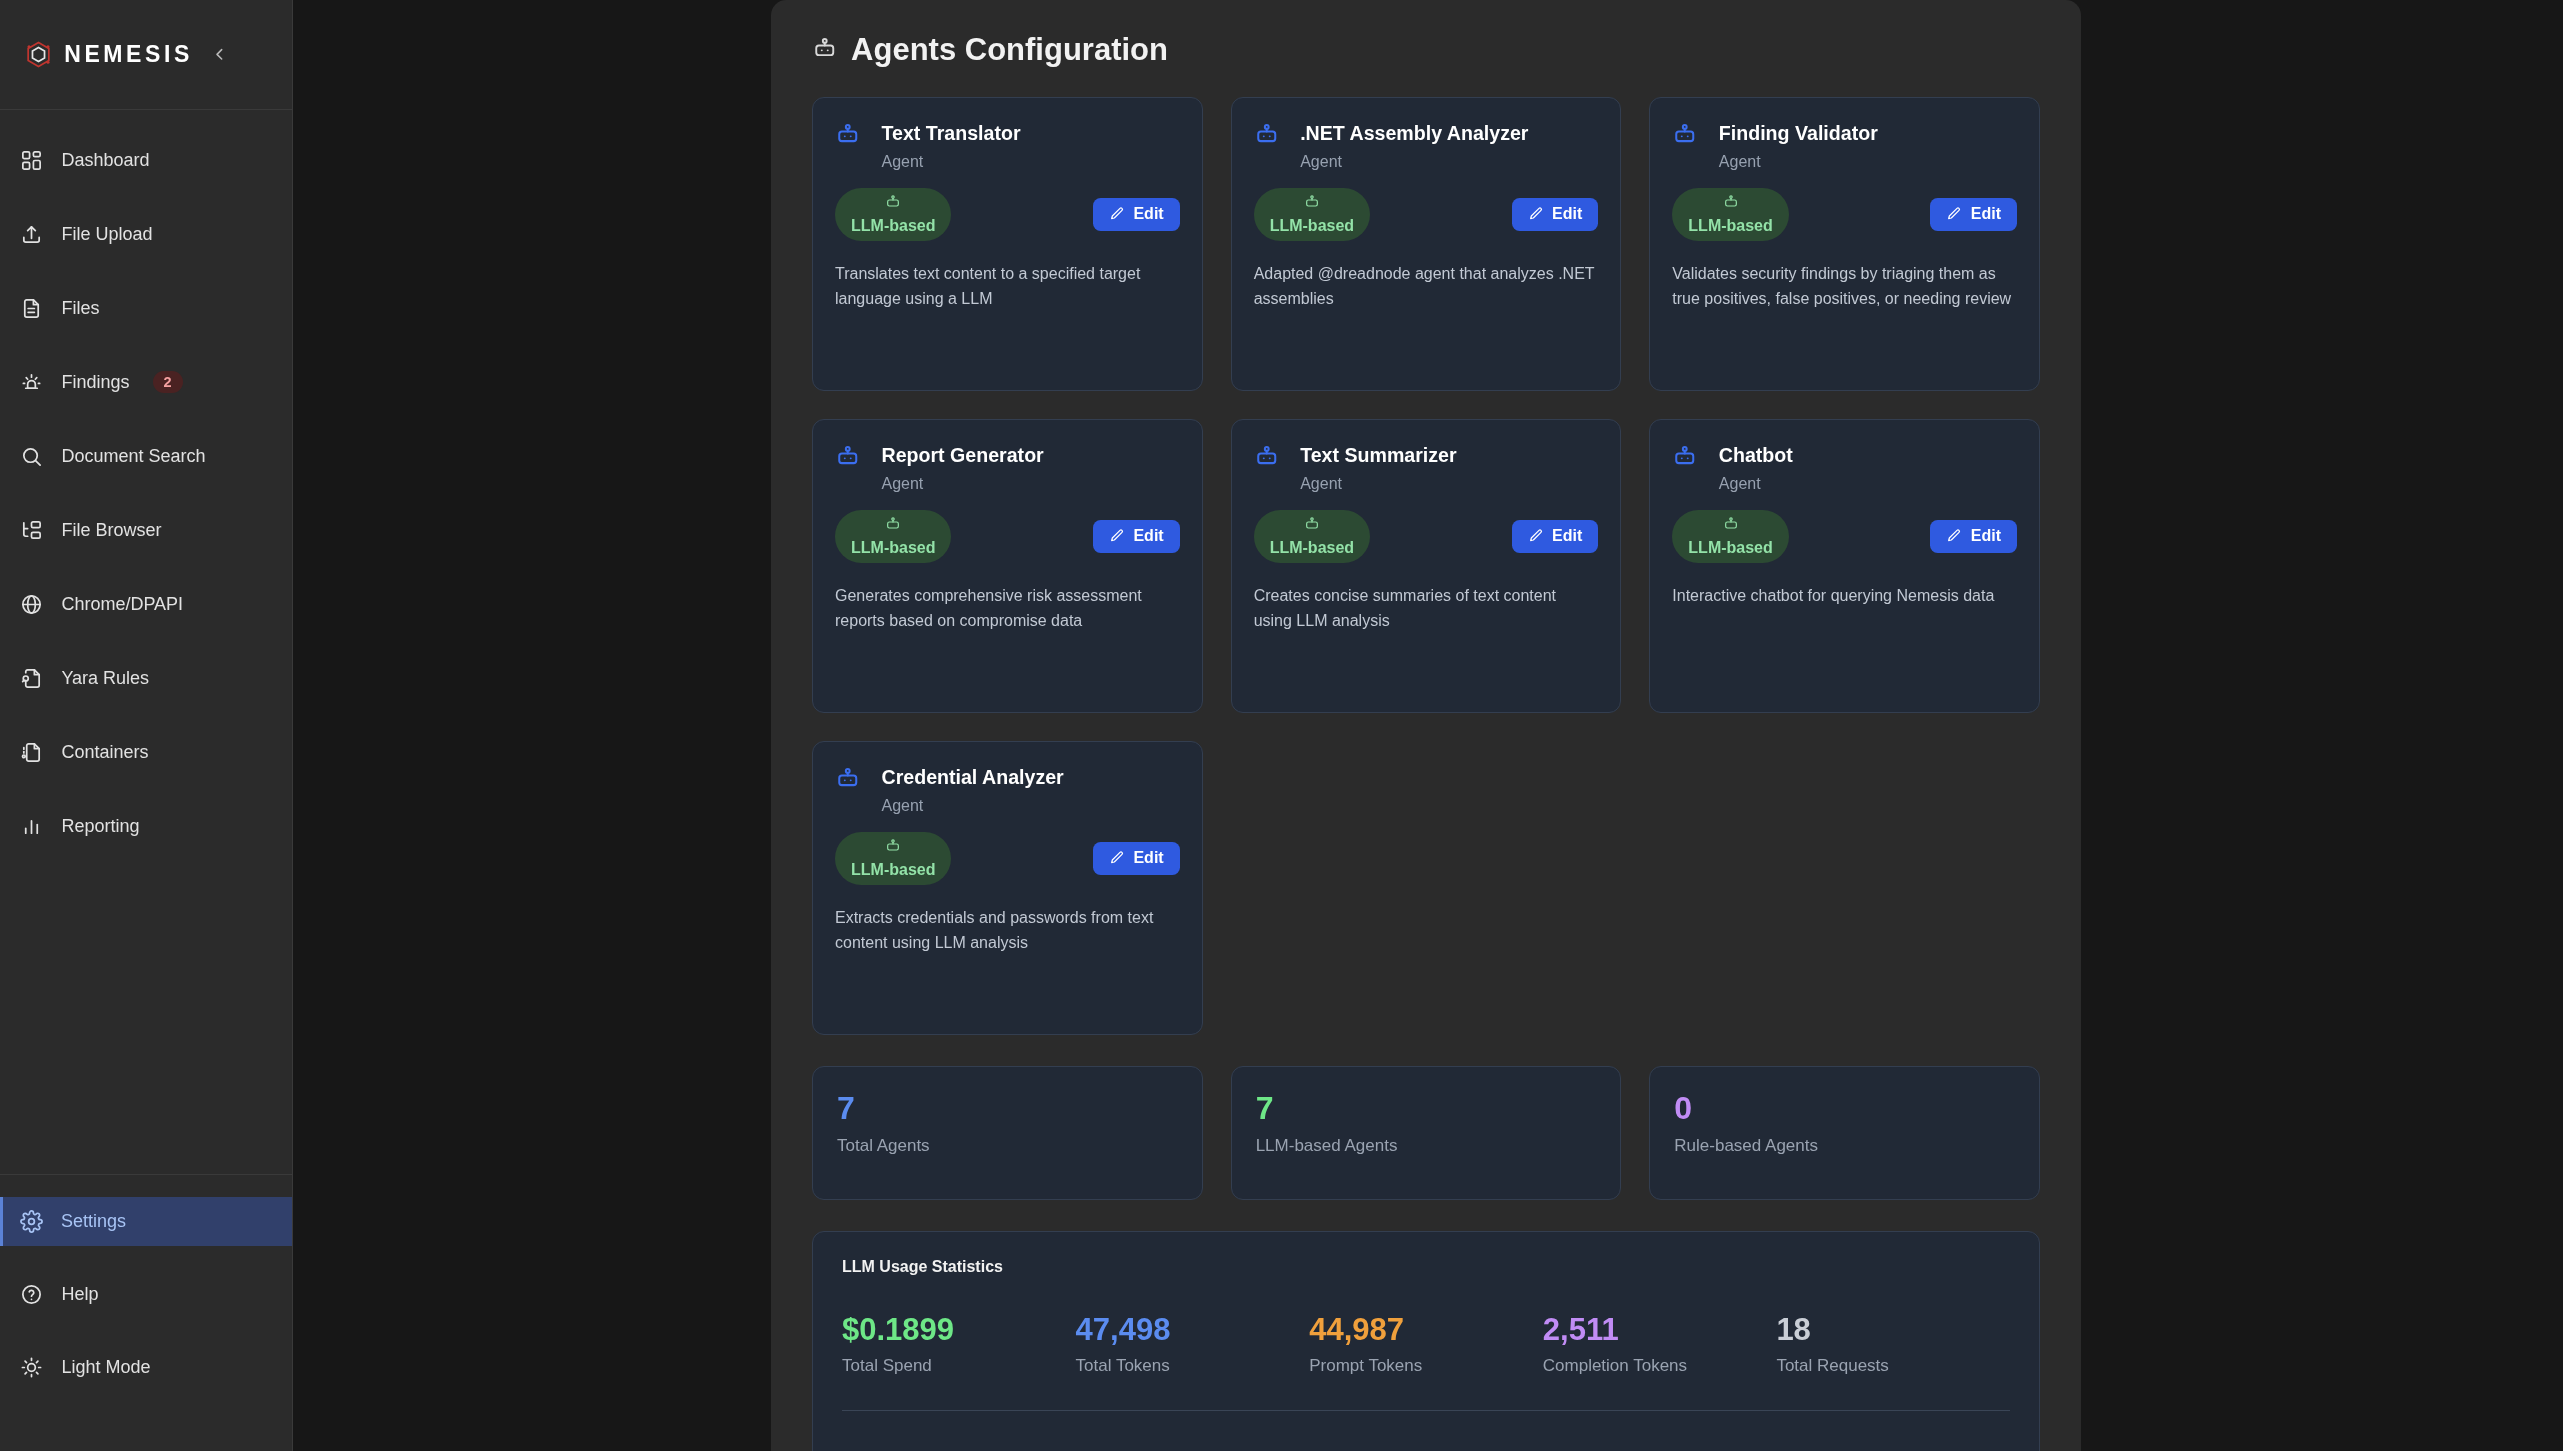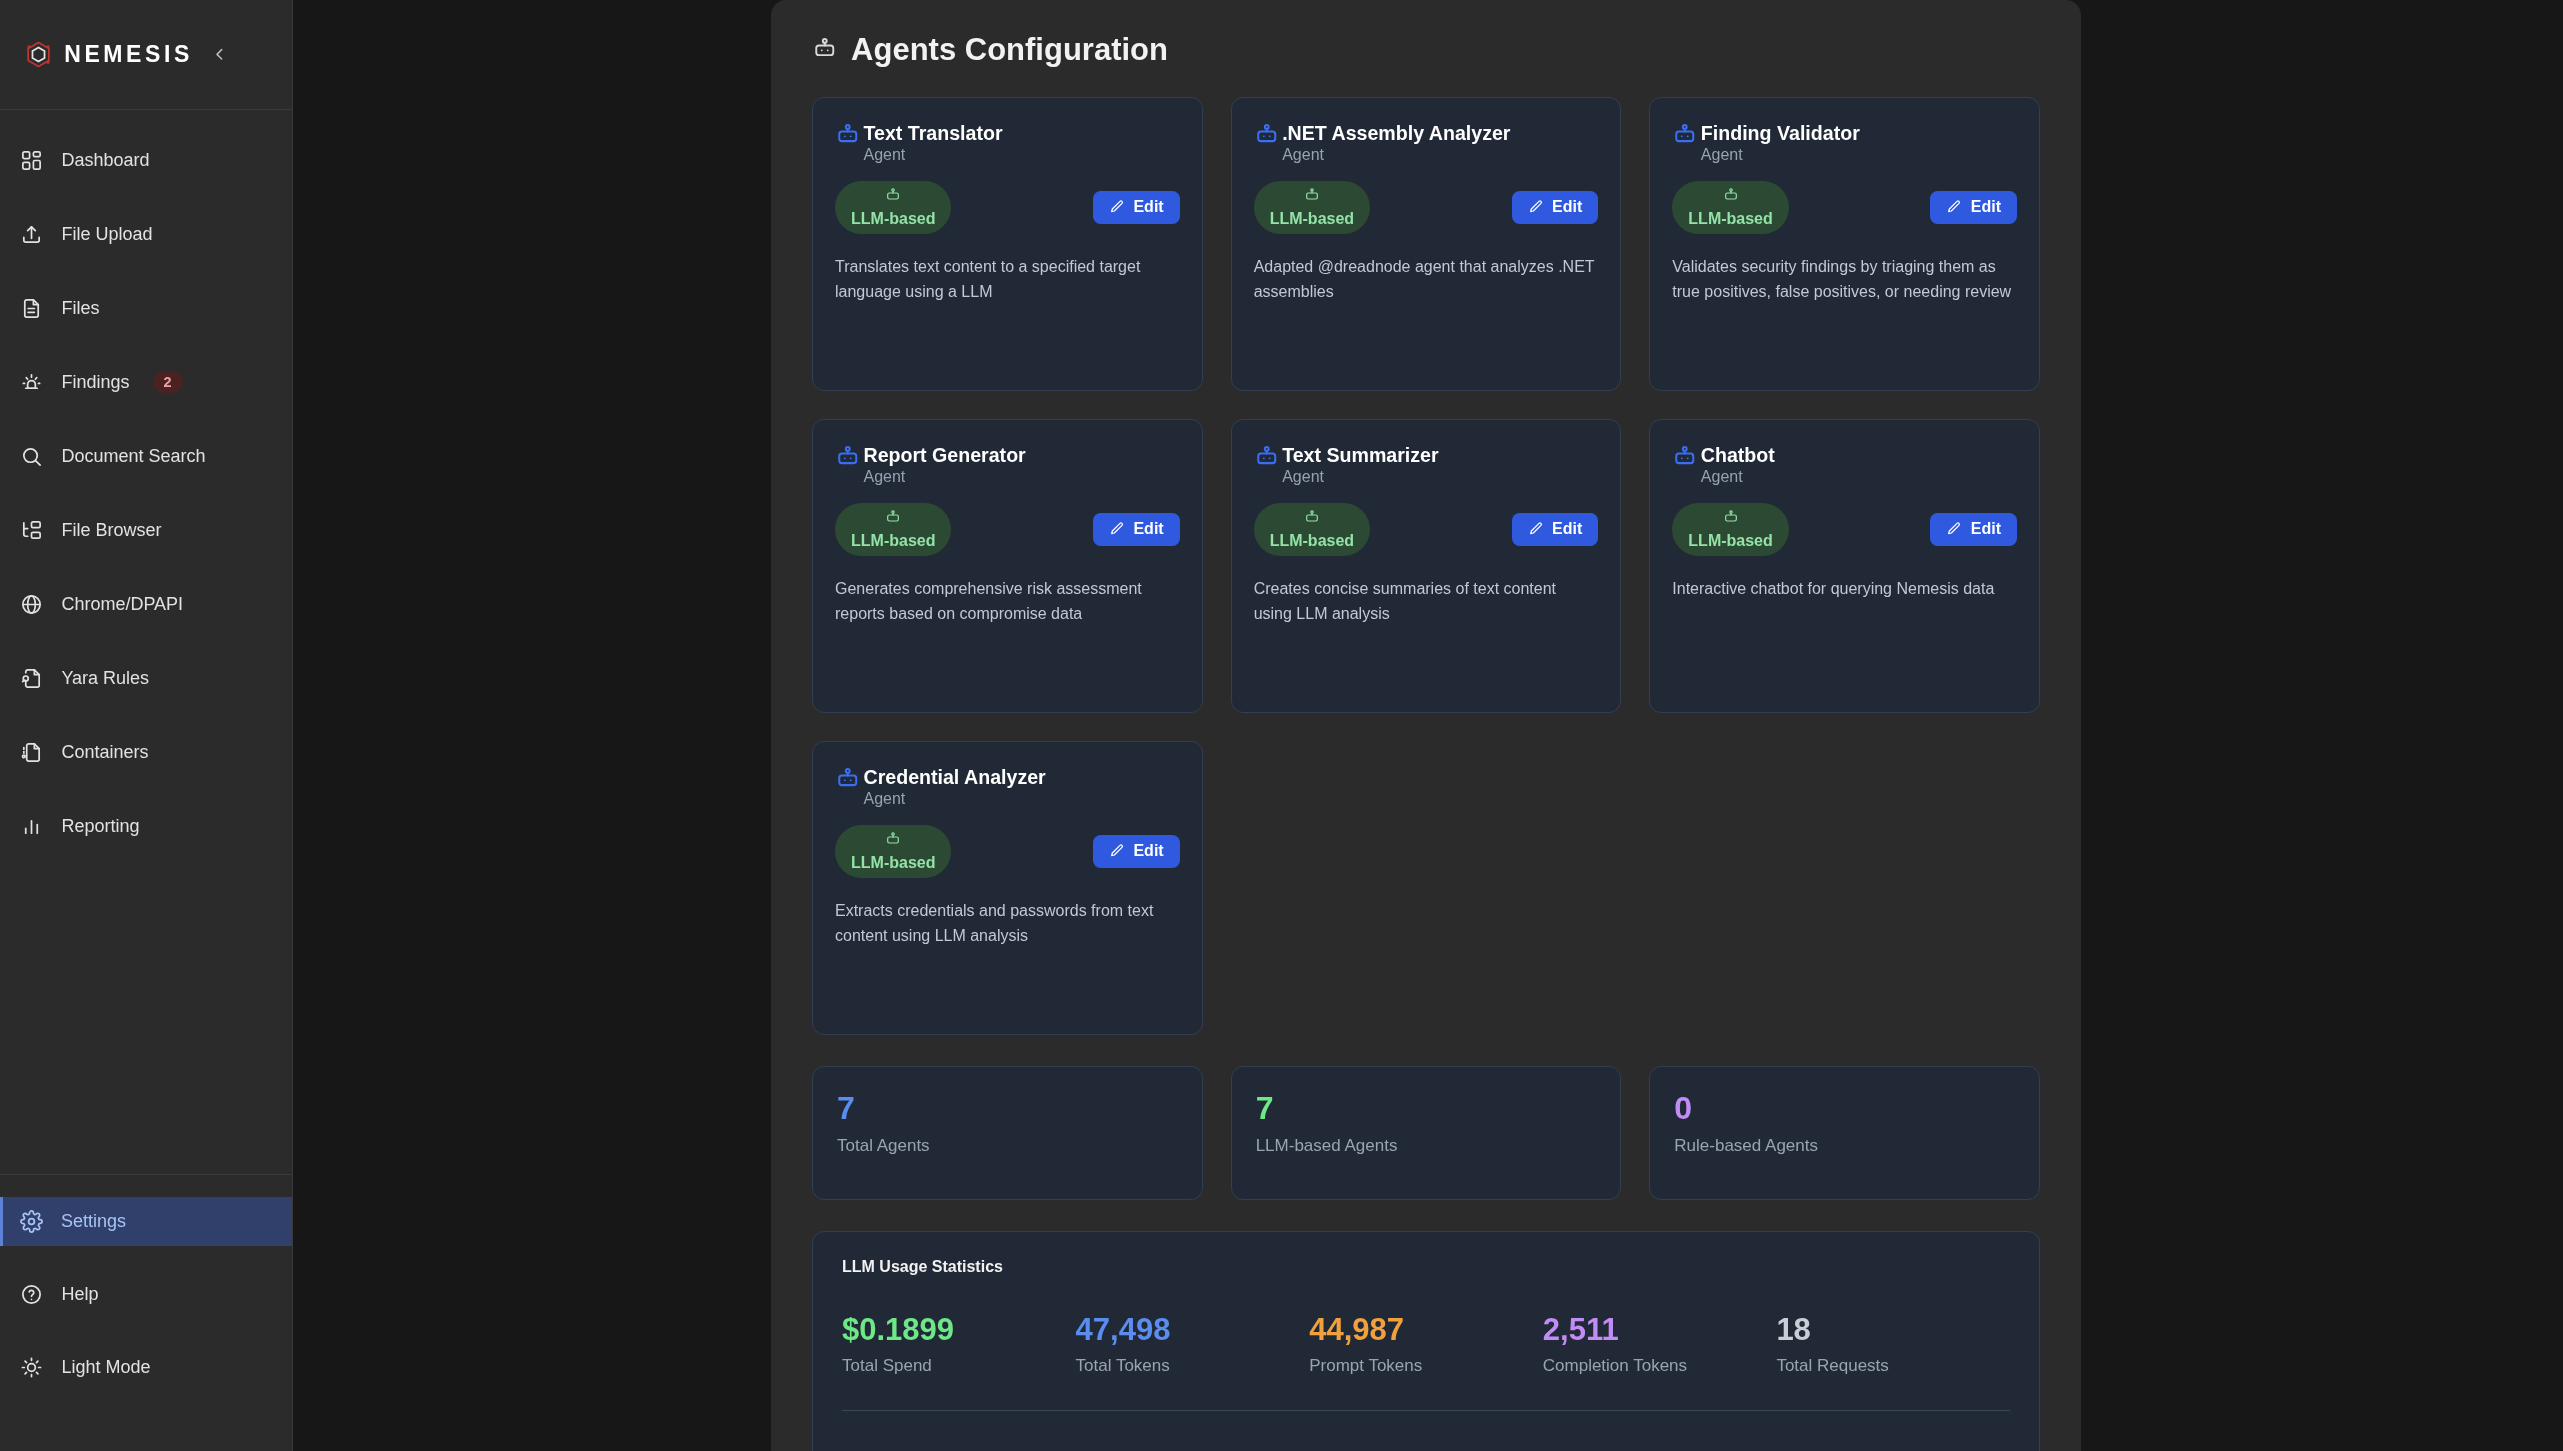--- a/index.html
+++ b/index.html
@@ -73,24 +73,24 @@
   .page-title { color: #f2f2f2; font-size: 31px; font-weight: 700; }
 
   .grid { display: grid; grid-template-columns: repeat(3, 1fr); gap: 28px; }
   .card {
     background: #212936;
     border: 0.9px solid #333e50;
     border-radius: 12px;
     padding: 24px 22px;
     min-height: 294px;
   }
-  .card-head { display: flex; align-items: flex-start; gap: 3px; }
+  .card-head { display: flex; align-items: flex-start; gap: 21px; }
   .card-head .bot svg { width: 25.5px; height: 25.5px; stroke:#3b6ef0; fill:none; stroke-width:1.9; stroke-linecap:round; stroke-linejoin:round;}
   .card-title { color: #fff; font-size: 19.6px; font-weight: 700; line-height: 1.15; }
-  .card-sub { color: #97a1b0; font-size: 16px; margin-top: 1px; }
+  .card-sub { color: #97a1b0; font-size: 16px; margin-top: 8px; }
   .card-actions { display: flex; align-items: center; justify-content: space-between; margin-top: 17px; }
   .pill {
     display: inline-flex; align-items: center; gap: 7.7px;
     background: #2c4a33; color: #93e2a8;
     border-radius: 850px; padding: 6px 16px;
     font-size: 16px; font-weight: 600; flex-direction: column;
   }
   .pill svg { width: 16px; height: 16px; stroke:#93e2a8; fill:none; stroke-width:1.8; stroke-linecap:round; stroke-linejoin:round;}
   .edit-btn {
     display: inline-flex; align-items: center; gap: 8.5px;

